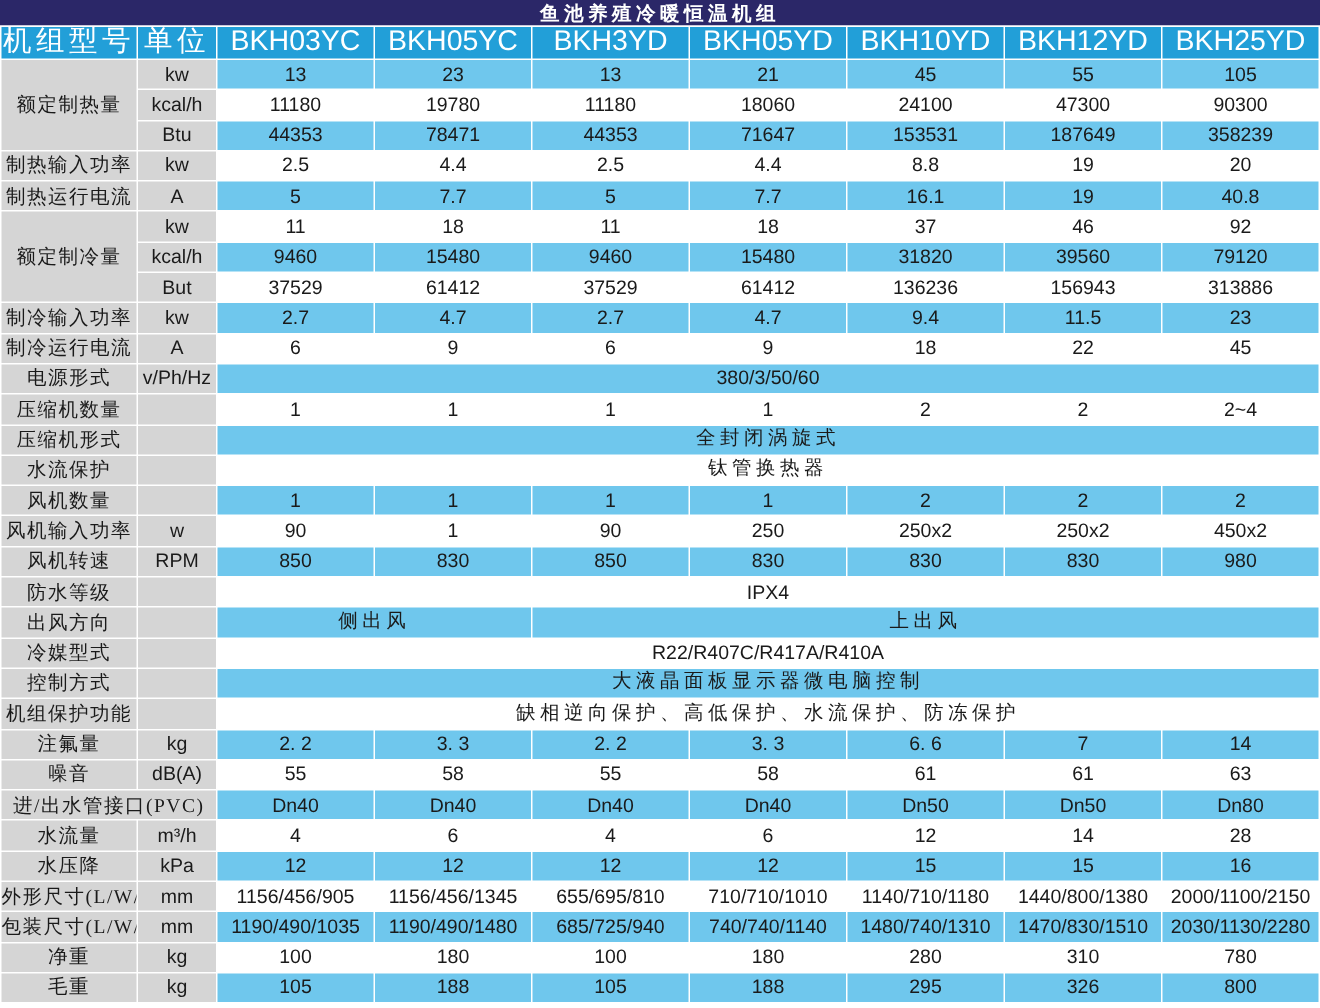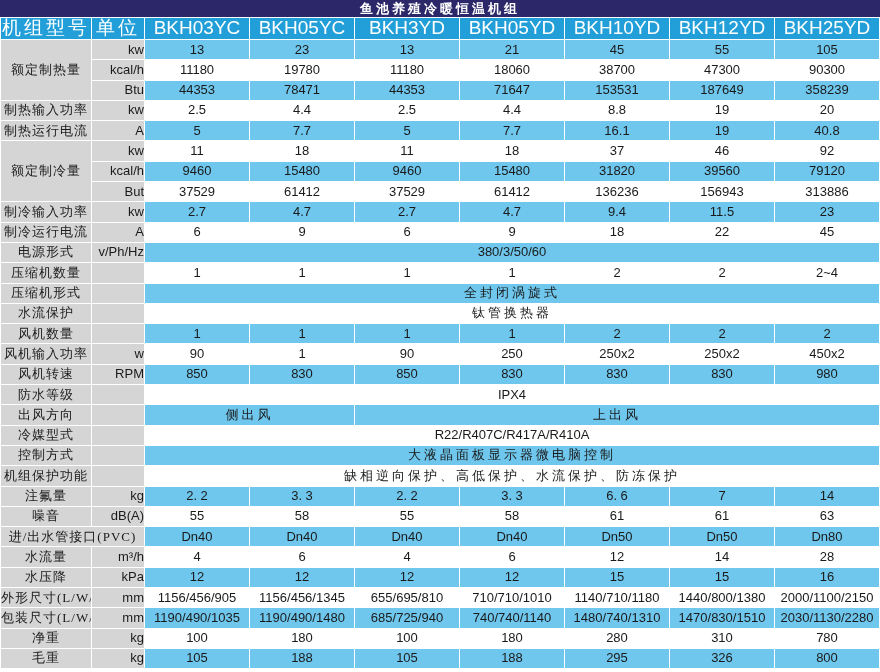--- a/index.html
+++ b/index.html
@@ -26,25 +26,25 @@
     height:19.3px;line-height:1.1;
   }
   thead th{
     background:var(--header-bg);color:#fff;height:21px;font-size:19px;
   }
   thead th.cjk{letter-spacing:3px;font-family:"Liberation Serif",serif;}
   th.lab{
     background:var(--label-grey);color:var(--text-dark);
     font-family:"Liberation Serif",serif;letter-spacing:1px;margin-left:28px;
   }
-  td.unit{background:var(--label-grey);color:var(--text-dark);text-align:right;}
+  td.unit{background:var(--label-grey);color:var(--text-dark);}
   tr.blue td.val{background:var(--stripe-blue);}
   tr.white td.val{background:#fff;}
   td.val{color:var(--text-dark);}
-  td.val.cjk{font-family:Liberation Serif, serif;letter-spacing:3px;text-align:center;}
+  td.val.cjk{font-family:Liberation Mono, monospace;letter-spacing:3px;text-align:center;}
 </style>
 </head>
 <body>
 
 <div class="title-bar">鱼池养殖冷暖恒温机组</div>
 
 <table>
   <colgroup>
     <col style="width:90px">
       <col style="width:52px">
@@ -80,21 +80,21 @@
         <td class="val">45</td>
         <td class="val">55</td>
         <td class="val">105</td>
       </tr>
       <tr class="white">
         <td class="unit">kcal/h</td>
         <td class="val">11180</td>
         <td class="val">19780</td>
         <td class="val">11180</td>
         <td class="val">18060</td>
-        <td class="val">38700</td>
+        <td class="val">24100</td>
         <td class="val">47300</td>
         <td class="val">90300</td>
       </tr>
       <tr class="blue">
         <td class="unit">Btu</td>
         <td class="val">44353</td>
         <td class="val">78471</td>
         <td class="val">44353</td>
         <td class="val">71647</td>
         <td class="val">153531</td>

